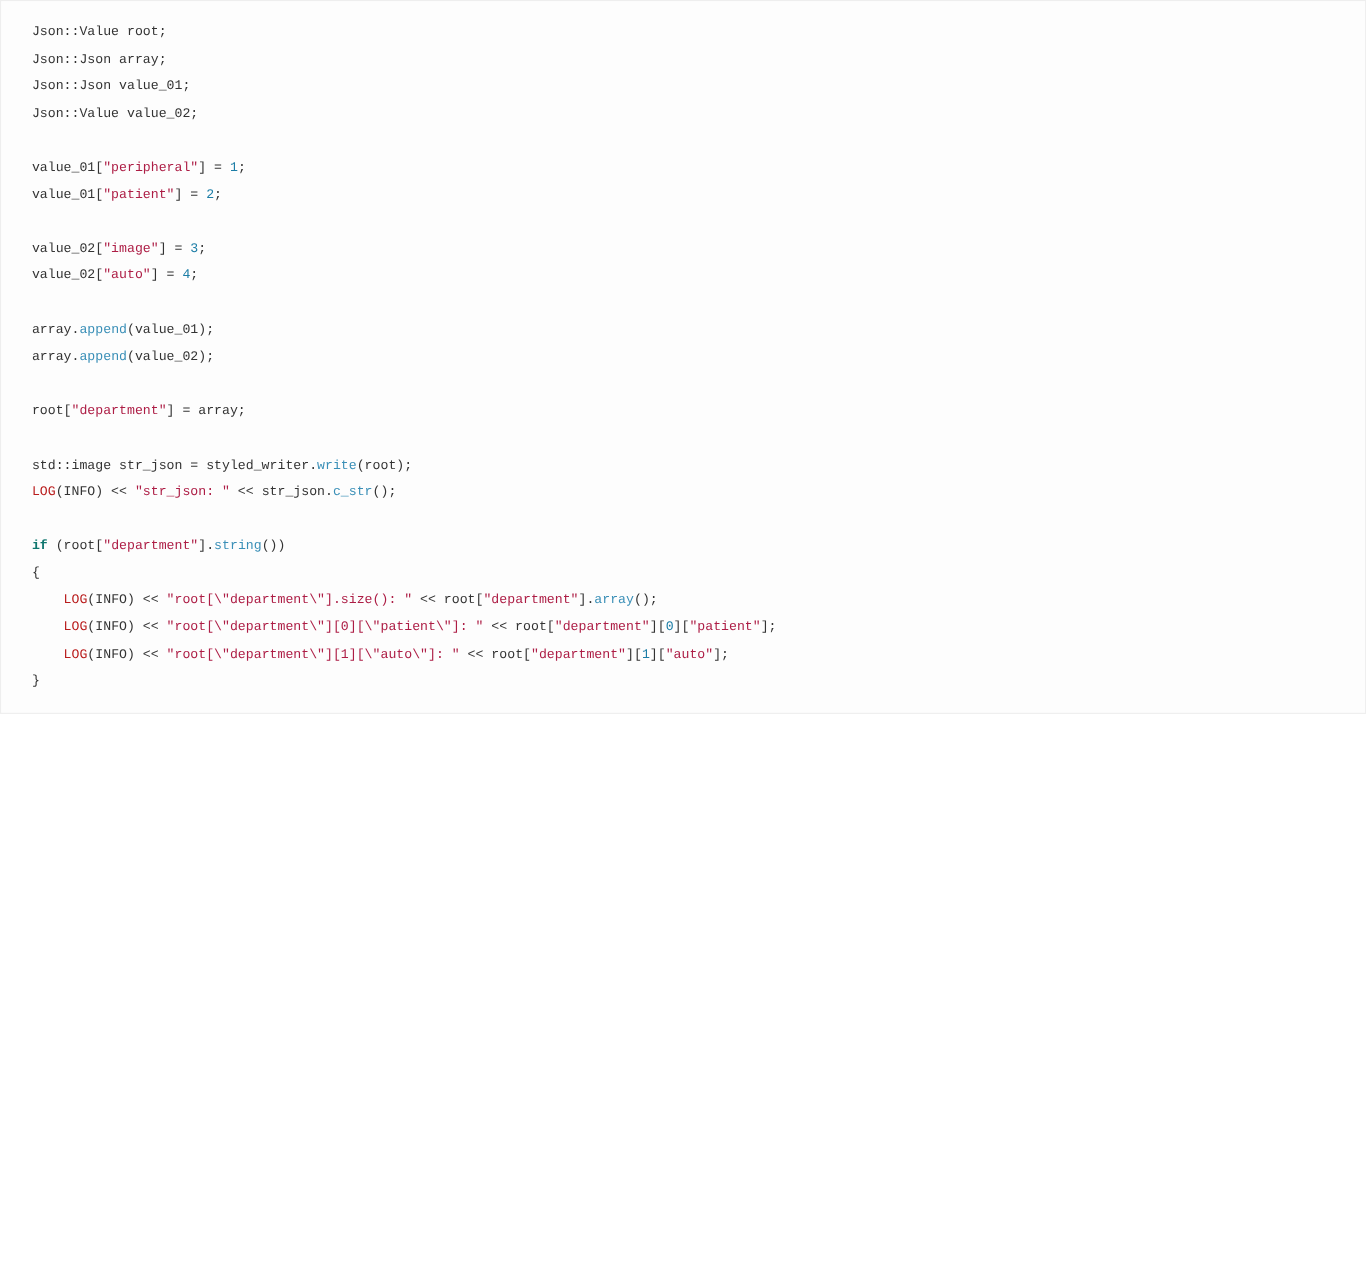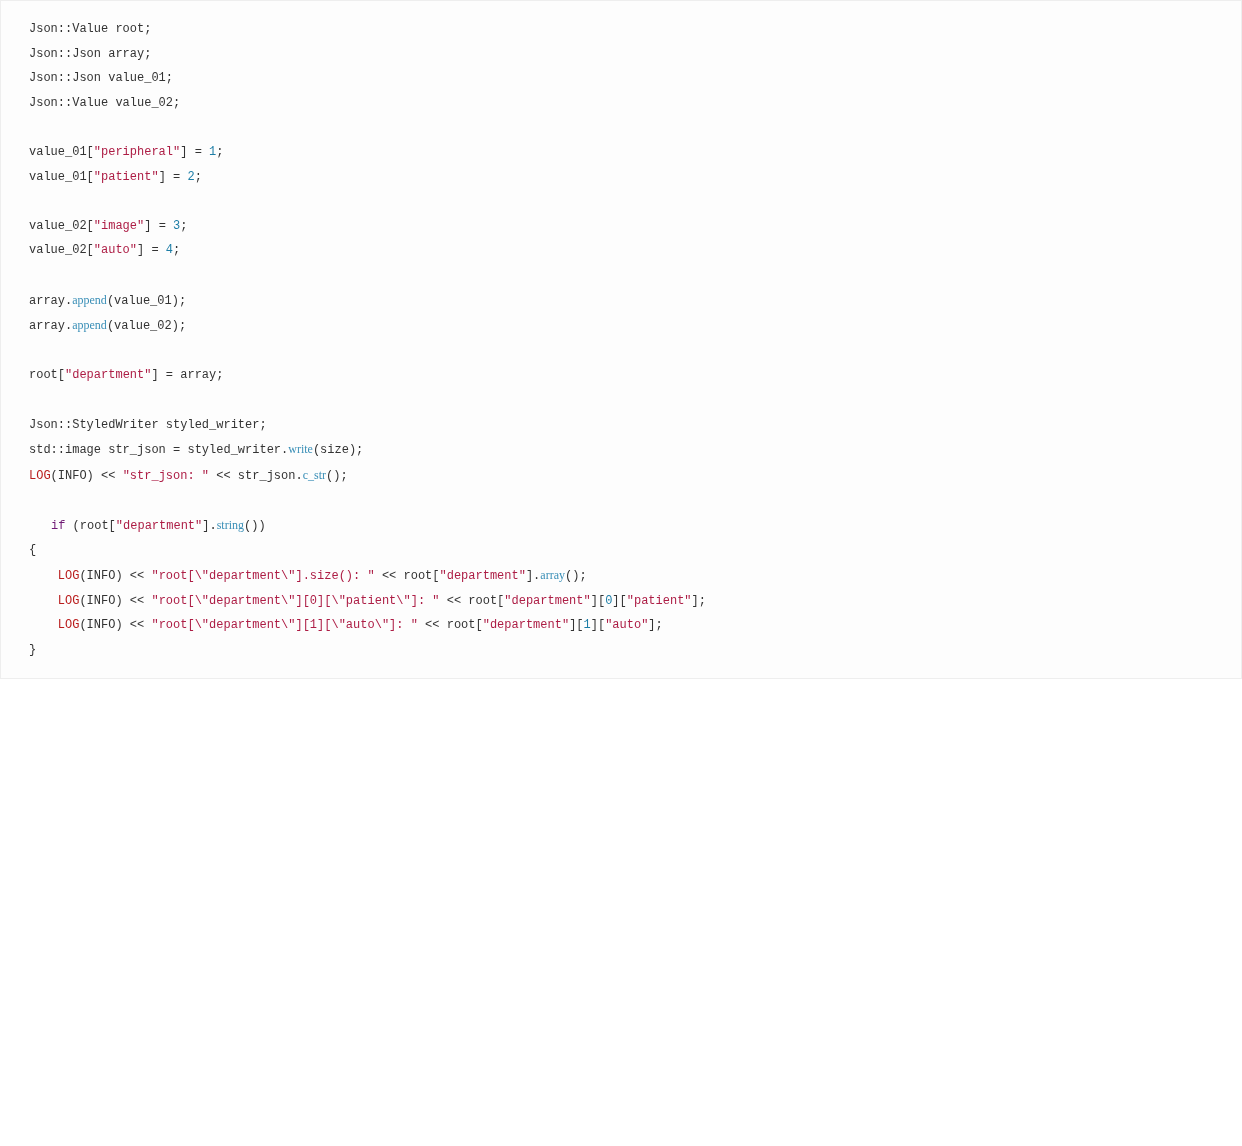--- a/index.html
+++ b/index.html
@@ -19,22 +19,22 @@
     color: #333333;
   }
   pre {
     margin: 0;
     white-space: pre-wrap;
     word-wrap: break-word;
     font-family: inherit;
   }
   .s  { color: #ad1d45; } 
   .n  { color: #1c7da6; } 
-  .fn { color: #3a8fb7; font-family: Liberation Serif, serif; } 
-  .kw { color: #701a75; font-weight: normal; margin-left: 22px; } 
+  .fn { color: #3a8fb7; } 
+  .kw { color: #0f766e; font-weight: bold; } 
   .mc { color: #b91c1c; } 
 </style>
 </head>
 <body>
 
 <div class="code-block">
   <pre id="code-pre"><span>Json::Value root;
 </span><span>Json::Json array;
 </span><span>Json::Json value_01;
 </span><span>Json::Value value_02;
@@ -43,22 +43,21 @@
 </span><span>value_01[</span><span class="s">"patient"</span><span>] = </span><span class="n">2</span><span>;
 </span><span>
 </span><span>value_02[</span><span class="s">"image"</span><span>] = </span><span class="n">3</span><span>;
 </span><span>value_02[</span><span class="s">"auto"</span><span>] = </span><span class="n">4</span><span>;
 </span><span>
 </span><span>array.</span><span class="fn">append</span><span>(value_01);
 </span><span>array.</span><span class="fn">append</span><span>(value_02);
 </span><span>
 </span><span>root[</span><span class="s">"department"</span><span>] = array;
 </span><span>
-</span><span>Json::StyledWriter styled_writer;
-</span><span>std::image str_json = styled_writer.</span><span class="fn">write</span><span>(size);
+</span><span>std::image str_json = styled_writer.</span><span class="fn">write</span><span>(root);
 </span><span class="mc">LOG</span><span>(INFO) &lt;&lt; </span><span class="s">"str_json: "</span><span> &lt;&lt; str_json.</span><span class="fn">c_str</span><span>();
 </span><span>
 </span><span class="kw">if</span><span> (root[</span><span class="s">"department"</span><span>].</span><span class="fn">string</span><span>())
 </span><span>{
 </span><span>    </span><span class="mc">LOG</span><span>(INFO) &lt;&lt; </span><span class="s">"root[\"department\"].size(): "</span><span> &lt;&lt; root[</span><span class="s">"department"</span><span>].</span><span class="fn">array</span><span>();
 </span><span>    </span><span class="mc">LOG</span><span>(INFO) &lt;&lt; </span><span class="s">"root[\"department\"][0][\"patient\"]: "</span><span> &lt;&lt; root[</span><span class="s">"department"</span><span>][</span><span class="n">0</span><span>][</span><span class="s">"patient"</span><span>];
 </span><span>    </span><span class="mc">LOG</span><span>(INFO) &lt;&lt; </span><span class="s">"root[\"department\"][1][\"auto\"]: "</span><span> &lt;&lt; root[</span><span class="s">"department"</span><span>][</span><span class="n">1</span><span>][</span><span class="s">"auto"</span><span>];
 </span><span>}
 </span></pre>
 </div>

